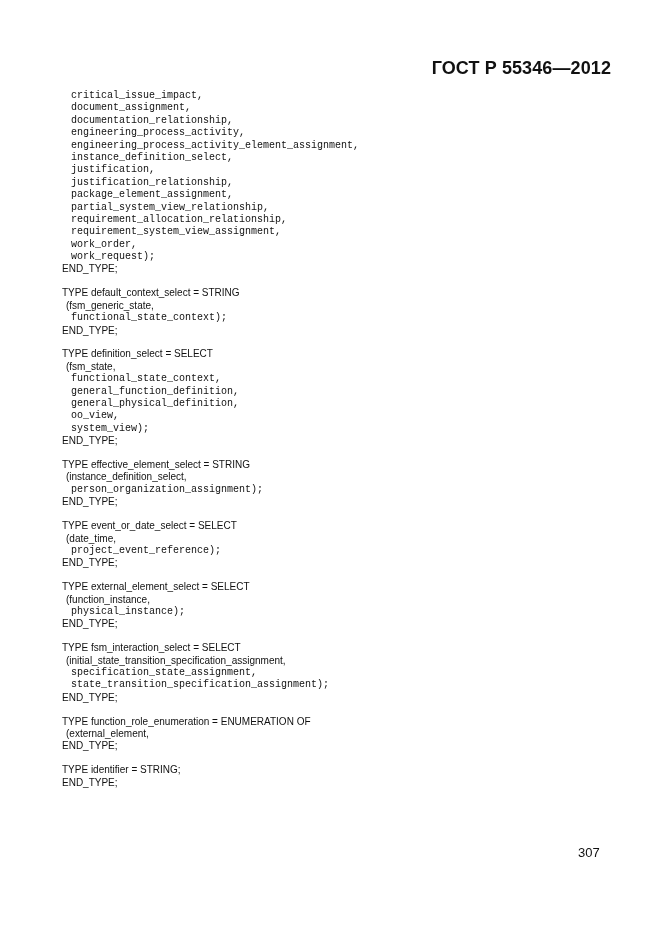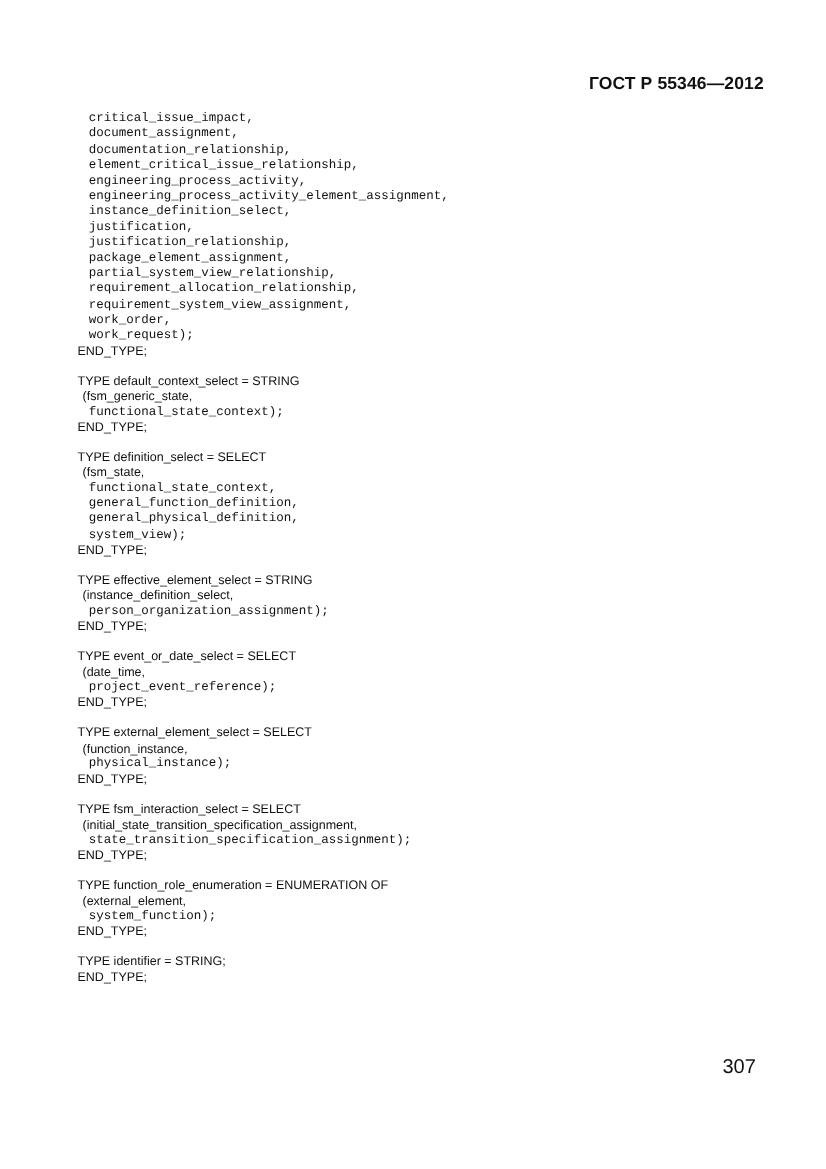--- a/index.html
+++ b/index.html
@@ -12,21 +12,21 @@
       height: 935px;
       position: relative;
       overflow: hidden;
       font-family: "Liberation Sans", sans-serif;
       color: #111111;
     }
     .header {
       position: absolute;
       top: 58px;
       right: 50px;
-      font-size: 14px;
+      font-size: 18px;
       font-weight: bold;
       letter-spacing: 0.1px;
     }
     .content {
       position: absolute;
       left: 62px;
       top: 90px;
       width: 540px;
     }
     .line {
@@ -37,35 +37,34 @@
     }
     .gap {
       height: 11.5px;
     }
     .i1 { padding-left: 4px; }
     .i2 { padding-left: 9px; font-family: Liberation Mono, monospace; }
     .pageno {
       position: absolute;
       left: 578px;
       top: 845px;
-      font-size: 16px;
+      font-size: 13px;
       text-align: right;
     }
   </style>
 </head>
 <body>
 
 <div class="header">ГОСТ Р 55346—2012</div>
 
 <div class="content" id="content">
     <div class="block">
       <div class="line i2">critical_issue_impact,</div>
       <div class="line i2">document_assignment,</div>
       <div class="line i2">documentation_relationship,</div>
-      <div class="line i2">element_critical_issue_relationship,</div>
       <div class="line i2">engineering_process_activity,</div>
       <div class="line i2">engineering_process_activity_element_assignment,</div>
       <div class="line i2">instance_definition_select,</div>
       <div class="line i2">justification,</div>
       <div class="line i2">justification_relationship,</div>
       <div class="line i2">package_element_assignment,</div>
       <div class="line i2">partial_system_view_relationship,</div>
       <div class="line i2">requirement_allocation_relationship,</div>
       <div class="line i2">requirement_system_view_assignment,</div>
       <div class="line i2">work_order,</div>
@@ -79,20 +78,21 @@
       <div class="line i2">functional_state_context);</div>
       <div class="line">END_TYPE;</div>
     </div>
     <div class="gap"></div>
     <div class="block">
       <div class="line">TYPE definition_select = SELECT</div>
       <div class="line i1">(fsm_state,</div>
       <div class="line i2">functional_state_context,</div>
       <div class="line i2">general_function_definition,</div>
       <div class="line i2">general_physical_definition,</div>
+      <div class="line i2">oo_view,</div>
       <div class="line i2">system_view);</div>
       <div class="line">END_TYPE;</div>
     </div>
     <div class="gap"></div>
     <div class="block">
       <div class="line">TYPE effective_element_select = STRING</div>
       <div class="line i1">(instance_definition_select,</div>
       <div class="line i2">person_organization_assignment);</div>
       <div class="line">END_TYPE;</div>
     </div>
@@ -107,28 +107,28 @@
     <div class="block">
       <div class="line">TYPE external_element_select = SELECT</div>
       <div class="line i1">(function_instance,</div>
       <div class="line i2">physical_instance);</div>
       <div class="line">END_TYPE;</div>
     </div>
     <div class="gap"></div>
     <div class="block">
       <div class="line">TYPE fsm_interaction_select = SELECT</div>
       <div class="line i1">(initial_state_transition_specification_assignment,</div>
+      <div class="line i2">specification_state_assignment,</div>
       <div class="line i2">state_transition_specification_assignment);</div>
       <div class="line">END_TYPE;</div>
     </div>
     <div class="gap"></div>
     <div class="block">
       <div class="line">TYPE function_role_enumeration = ENUMERATION OF</div>
       <div class="line i1">(external_element,</div>
-      <div class="line i2">system_function);</div>
       <div class="line">END_TYPE;</div>
     </div>
     <div class="gap"></div>
     <div class="block">
       <div class="line">TYPE identifier = STRING;</div>
       <div class="line">END_TYPE;</div>
     </div>
   </div>
 
 <div class="pageno">307</div>

